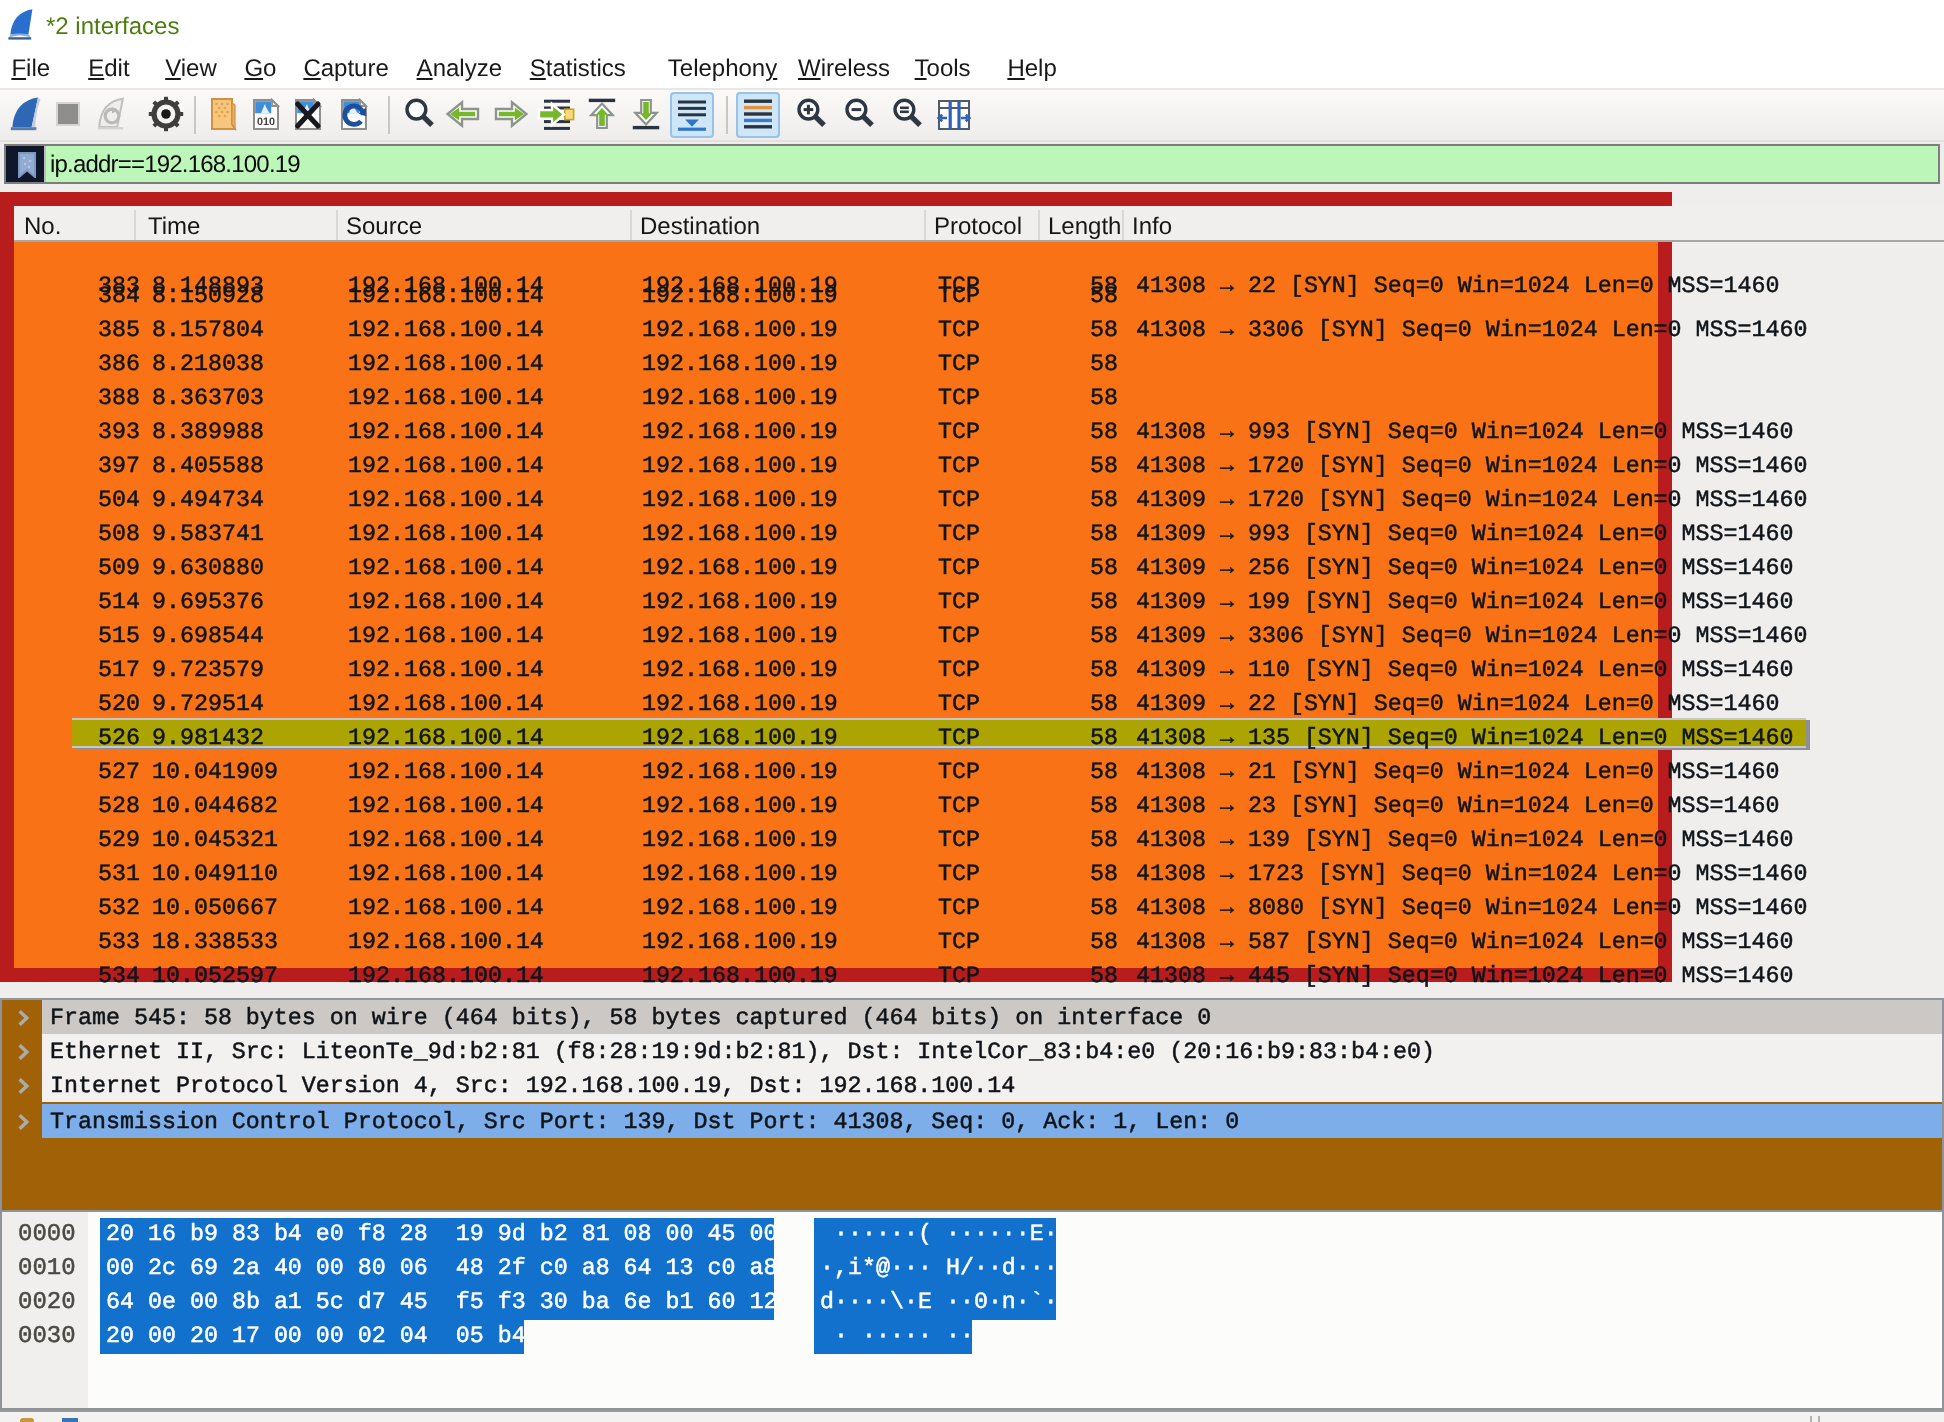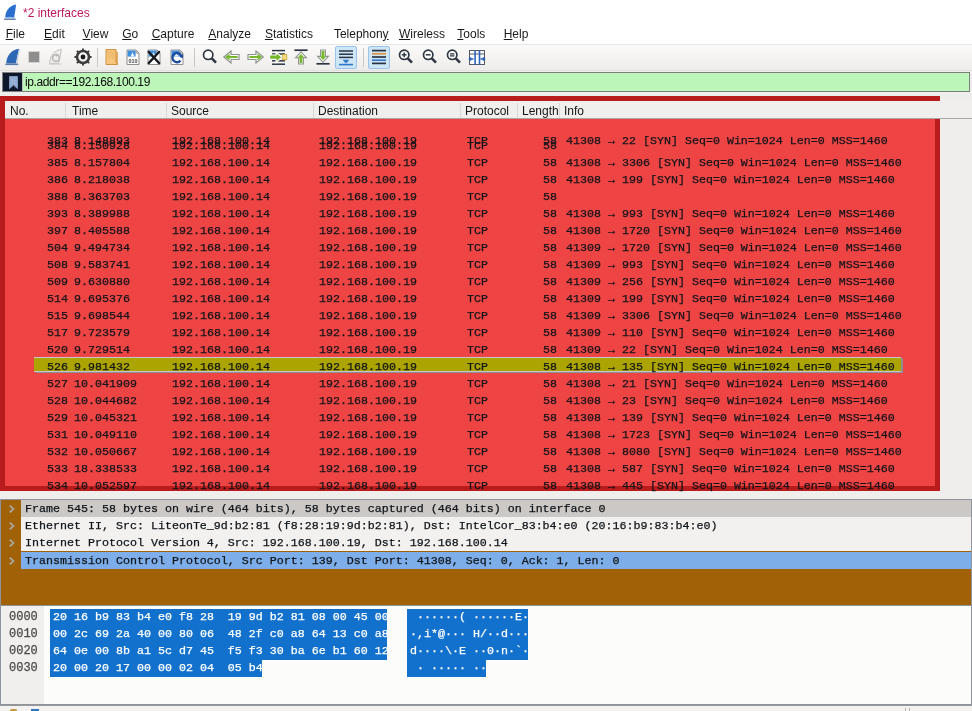--- a/index.html
+++ b/index.html
@@ -1,36 +1,36 @@
 <!DOCTYPE html>
 <html><head><meta charset="utf-8">
 <style>
 *{margin:0;padding:0;box-sizing:border-box}
 html,body{width:972px;height:711px;overflow:hidden;background:#f0eeed;
  font-family:"Liberation Sans",sans-serif;position:relative}
 .abs{position:absolute}
 .mono{font-family:"Liberation Mono",monospace;-webkit-text-stroke:0.25px}
 
 #title{left:0;top:0;width:972px;height:24px;background:#ffffff}
-#title .txt{left:23px;top:6px;font-size:12px;color:#be185d}
+#title .txt{left:23px;top:6px;font-size:12px;color:#4d7c0f}
 
 #menu{left:0;top:24px;width:972px;height:20px;background:#ffffff;font-size:12px;color:#191919}
 #menu span{position:absolute;top:3px}
 
 #tbar{left:0;top:44px;width:972px;height:27px;
  background:linear-gradient(#fbfaf9,#efedec);border-top:1px solid #e9e7e5;border-bottom:1px solid #e3e1df}
 .tsep{position:absolute;top:2.5px;width:1px;height:19px;background:#c9c7c5}
 .hl{position:absolute;top:1px;width:22px;height:23px;background:#cde6f8;border:1px solid #9ac1e8;border-radius:2px}
 
 #fwrap{left:0;top:71px;width:972px;height:25px;background:#f0eeed}
 #fbox{position:absolute;left:2px;top:1px;width:968px;height:20px;border:1px solid #7e7e7e;background:#0f172a}
 #fgreen{position:absolute;left:19px;top:0px;right:0;bottom:0;background:#bdf6b9;border-left:1px solid #c0bebc}
 #ftext{position:absolute;left:2px;top:2px;font-size:12px;letter-spacing:-0.4px;color:#0a0a0a}
 
-#lpane{left:0;top:96px;width:940px;height:395px;background:#ef4444;border:5px solid #b91c1c}
+#lpane{left:0;top:96px;width:836px;height:395px;background:#f97316;border:7px solid #b91c1c}
 #lhead{position:absolute;left:0;top:0;width:970px;height:18px;background:#f1efee;border-bottom:1px solid #a9a7a5;font-size:12px;color:#161616}
 #lhead span{position:absolute;top:3px}
 #lhead i{position:absolute;top:2px;width:1px;height:15px;background:#dad7d5;font-style:normal}
 .prow{position:absolute;left:0;width:970px;height:17px;font-size:11.66px;color:#10151a;line-height:17px}
 .prow span{position:absolute;top:1px}
 .c0{left:0px;width:63px;text-align:right}
 .c1{left:69px}.c2{left:167px}.c3{left:314px}.c4{left:462px}
 .c5{left:490px;width:62px;text-align:right}.c6{left:561px}
 #selrow{position:absolute;left:29px;top:-1px;width:867px;height:15px;background:#aca400;
  border-top:1px solid #c6c6ce;border-bottom:1px solid #c6c6ce;box-shadow:2px 1px 0 #8e8e95}
@@ -283,21 +283,20 @@
       <span class="c5">58</span>
       <span class="c6">41308 → 3306 [SYN] Seq=0 Win=1024 Len=0 MSS=1460</span>
     </div>
     <div class="prow mono" style="top:70px">
       <span class="c0">386</span>
       <span class="c1">8.218038</span>
       <span class="c2">192.168.100.14</span>
       <span class="c3">192.168.100.19</span>
       <span class="c4">TCP</span>
       <span class="c5">58</span>
-      <span class="c6">41308 → 199 [SYN] Seq=0 Win=1024 Len=0 MSS=1460</span>
     </div>
     <div class="prow mono" style="top:87px">
       <span class="c0">388</span>
       <span class="c1">8.363703</span>
       <span class="c2">192.168.100.14</span>
       <span class="c3">192.168.100.19</span>
       <span class="c4">TCP</span>
       <span class="c5">58</span>
     </div>
     <div class="prow mono" style="top:104px">

